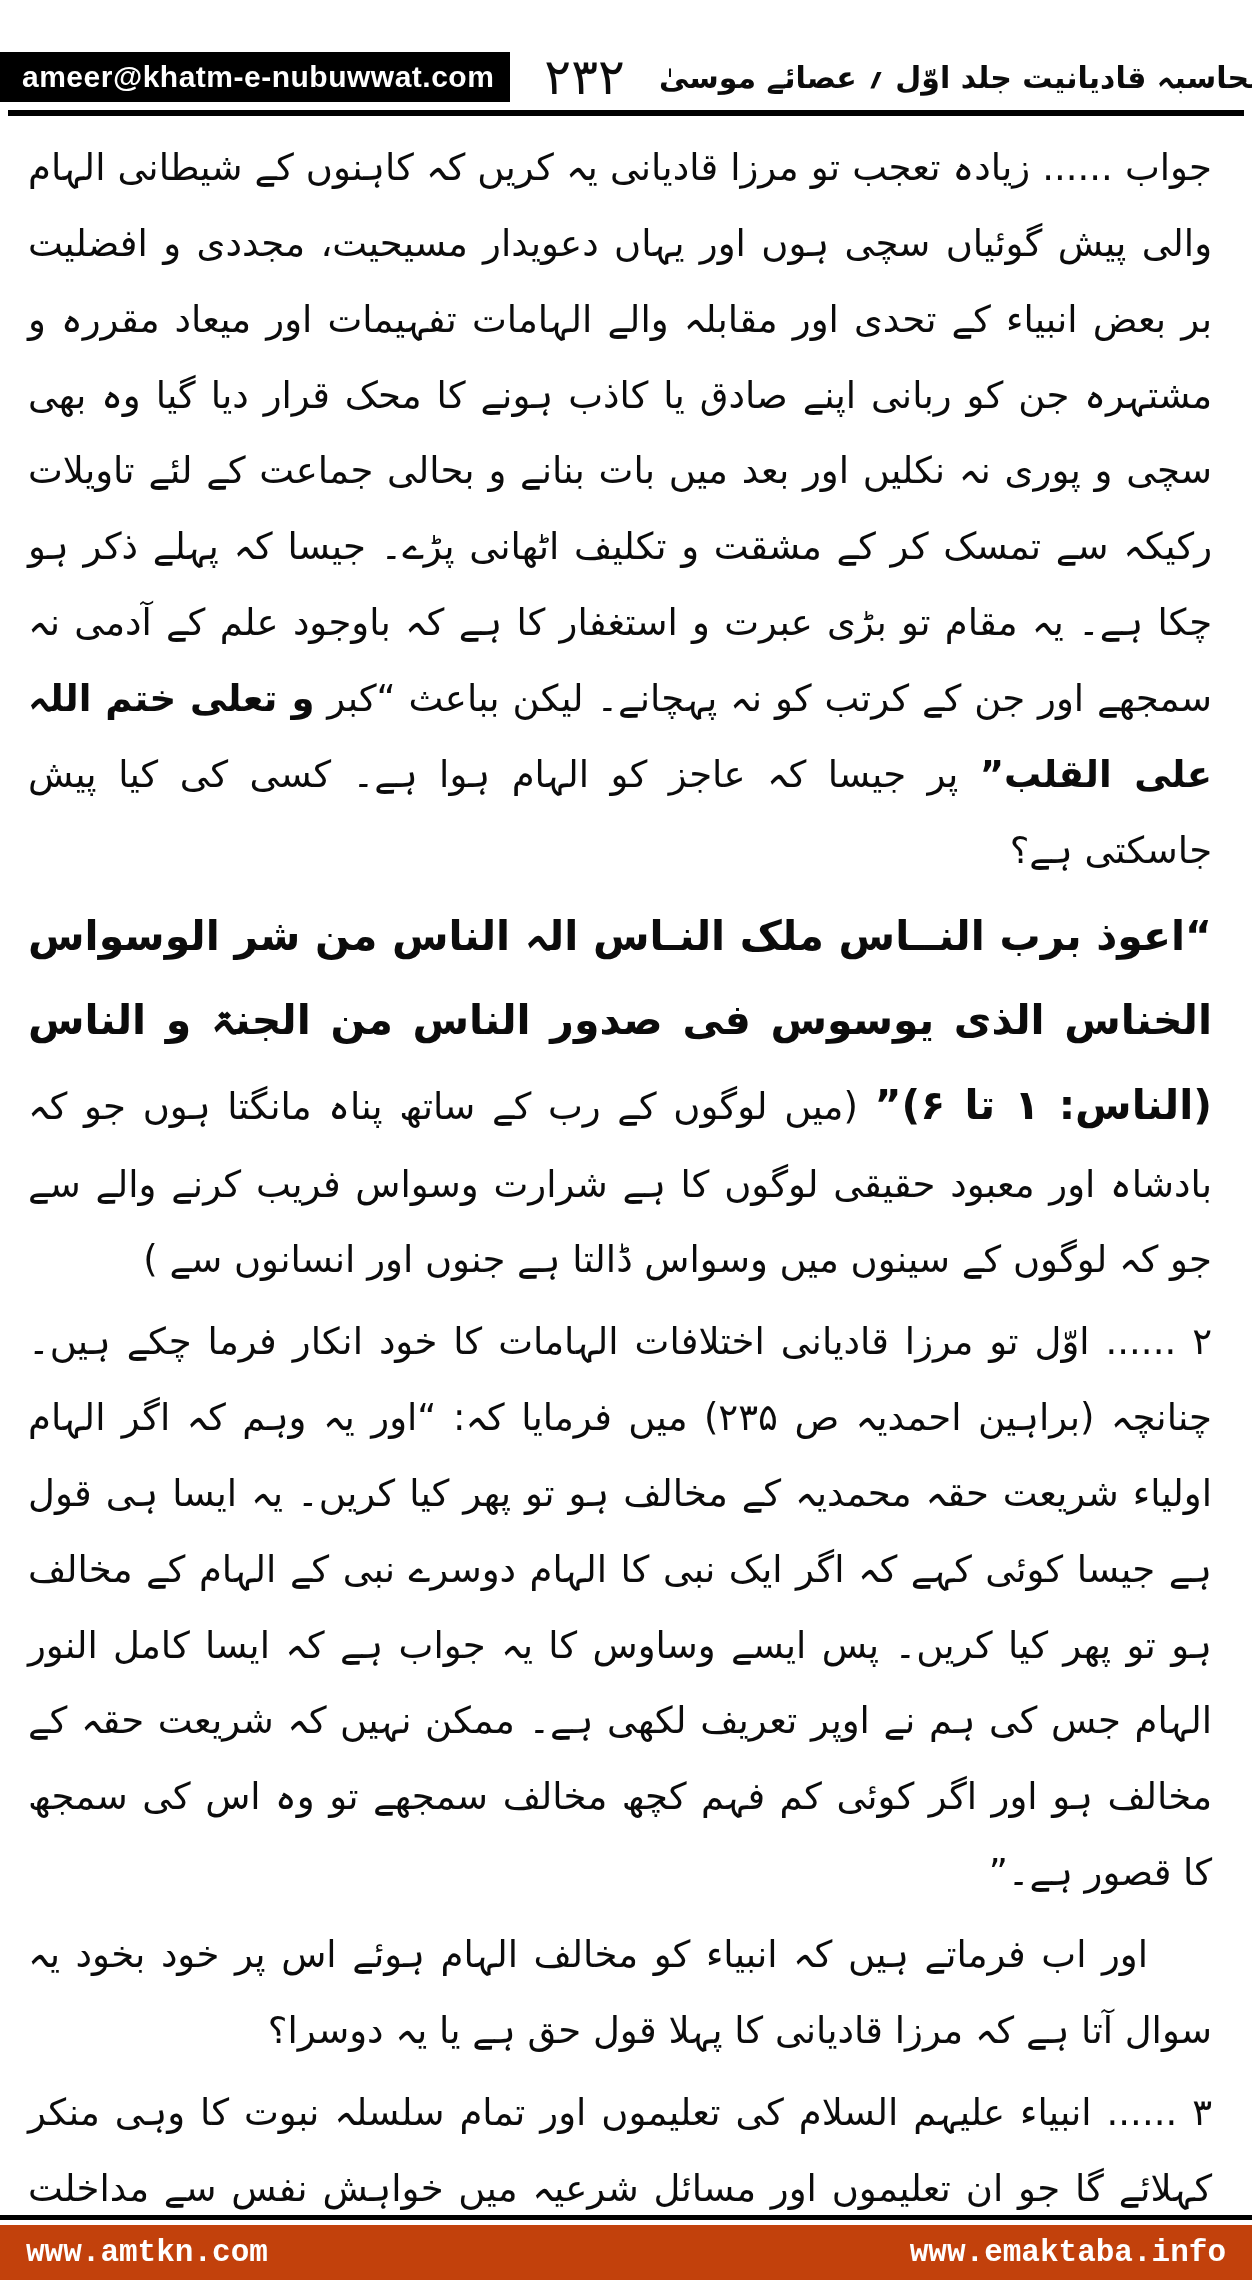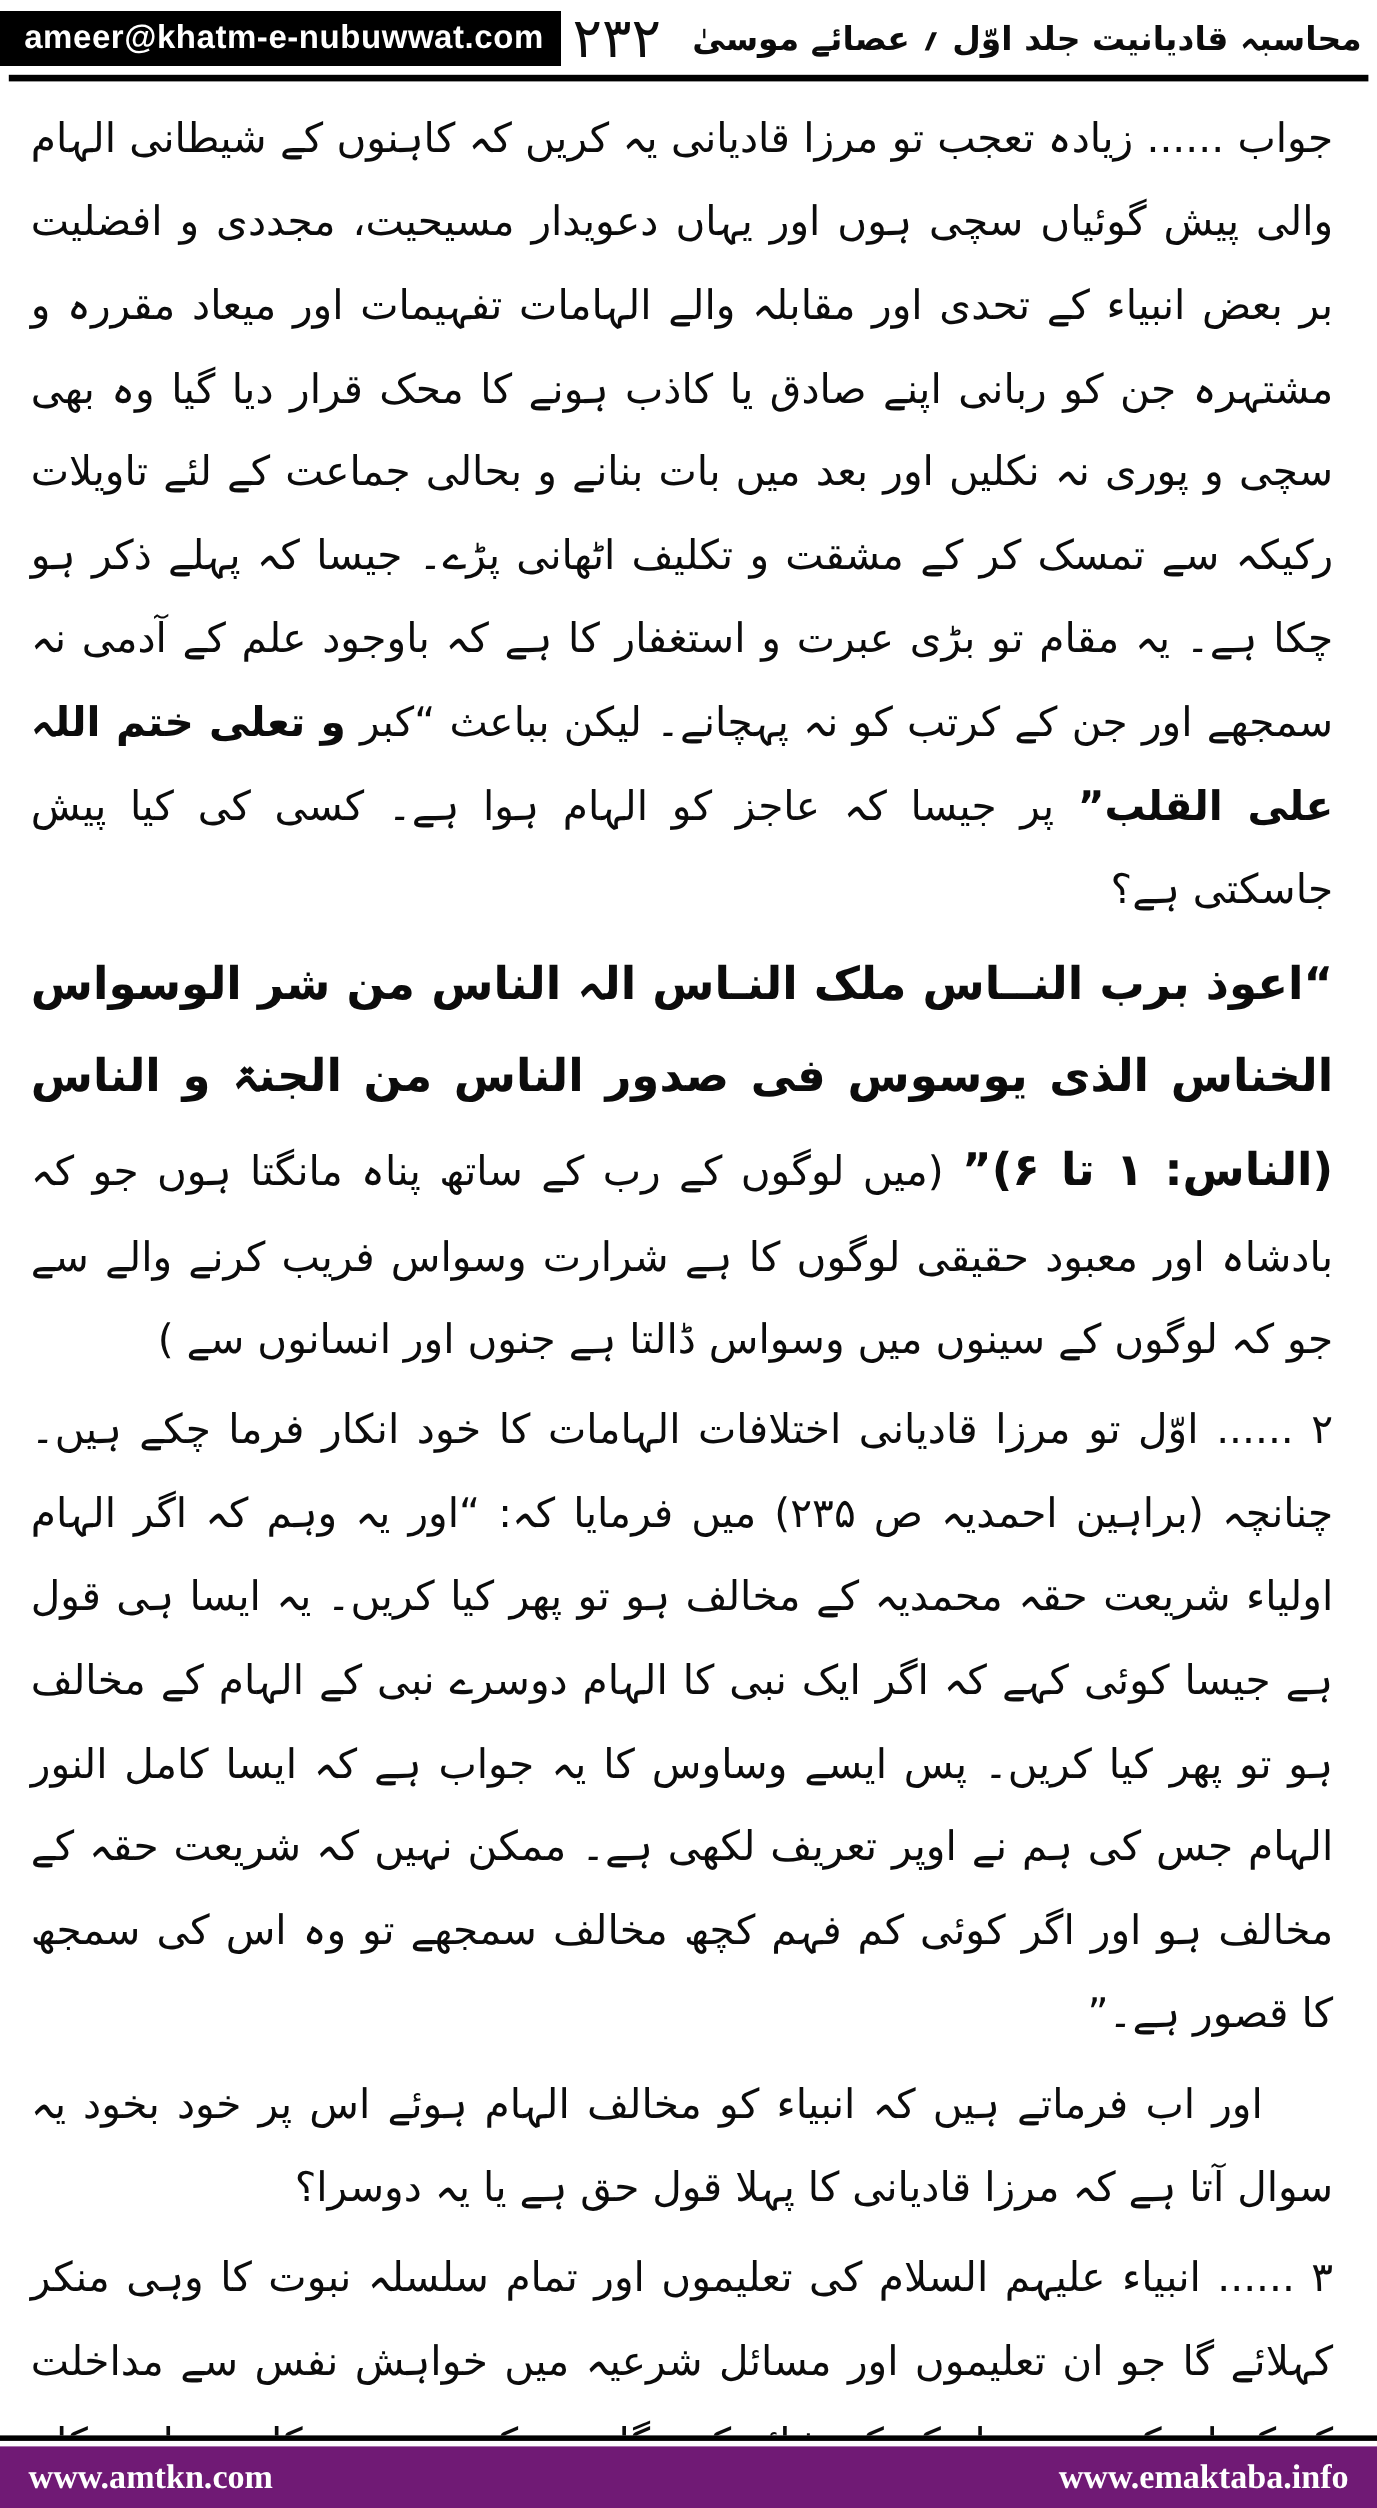--- a/index.html
+++ b/index.html
@@ -15,22 +15,23 @@
     overflow: hidden;
     font-family: "DejaVu Sans", sans-serif;
     color: #0c0c0c;
   }
 
   
   .header {
     display: flex;
     align-items: center;
     padding: 10px 14px 4px 0;
-    gap: 4px;
+    gap: 28px;
     flex: 0 0 auto;
+    margin-top: 42px;
   }
   .email-box {
     background: #000;
     color: #fff;
     font-family: "Liberation Sans", sans-serif;
     font-weight: bold;
     font-size: 30px;
     padding: 8px 16px 8px 22px;
     letter-spacing: 0.5px;
     white-space: nowrap;
@@ -76,27 +77,27 @@
 
   
   .rule-bottom {
     height: 5px;
     background: #000;
     margin: 0 0 5px 0;
     flex: 0 0 auto;
   }
   .footer {
     flex: 0 0 auto;
-    background: #701a75;
+    background: #c2410c;
     color: #fff;
     display: flex;
     justify-content: space-between;
     align-items: center;
     padding: 10px 26px;
-    font-family: Liberation Serif, serif;
+    font-family: Liberation Mono, monospace;
     font-weight: bold;
     font-size: 31px;
   }
 </style>
 </head>
 <body>
 
 <div class="page">
 
   <div class="header">

